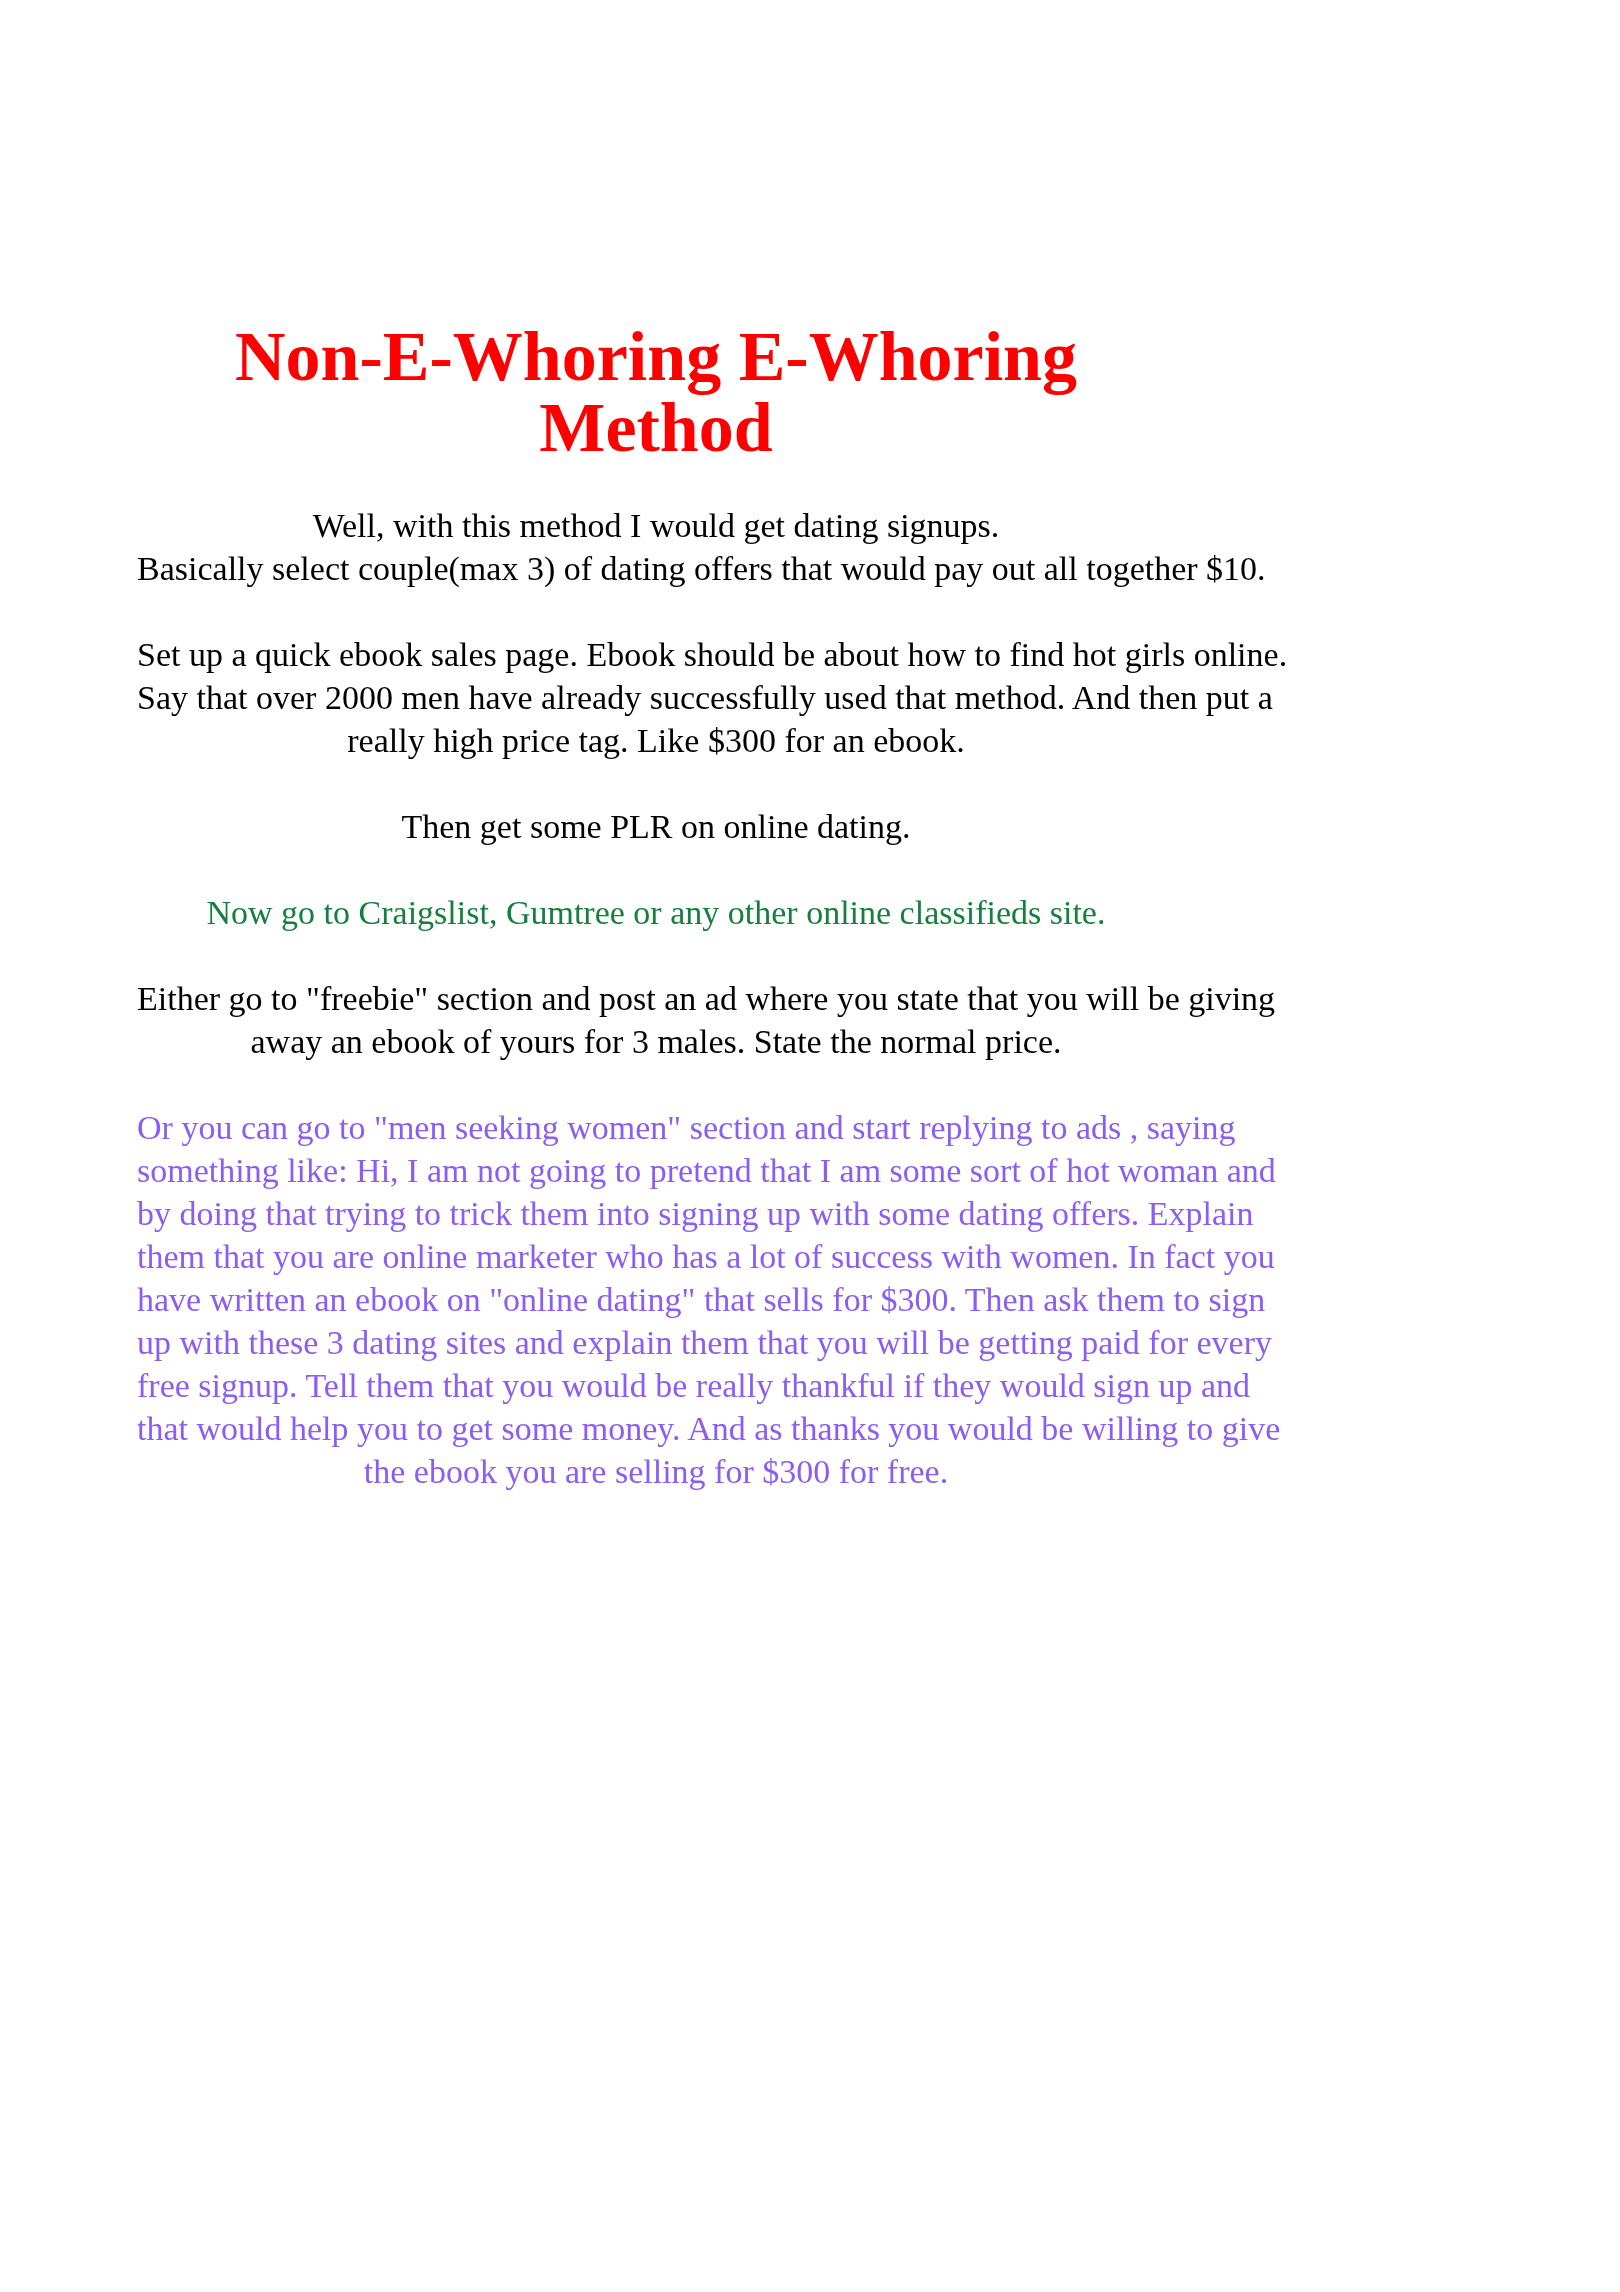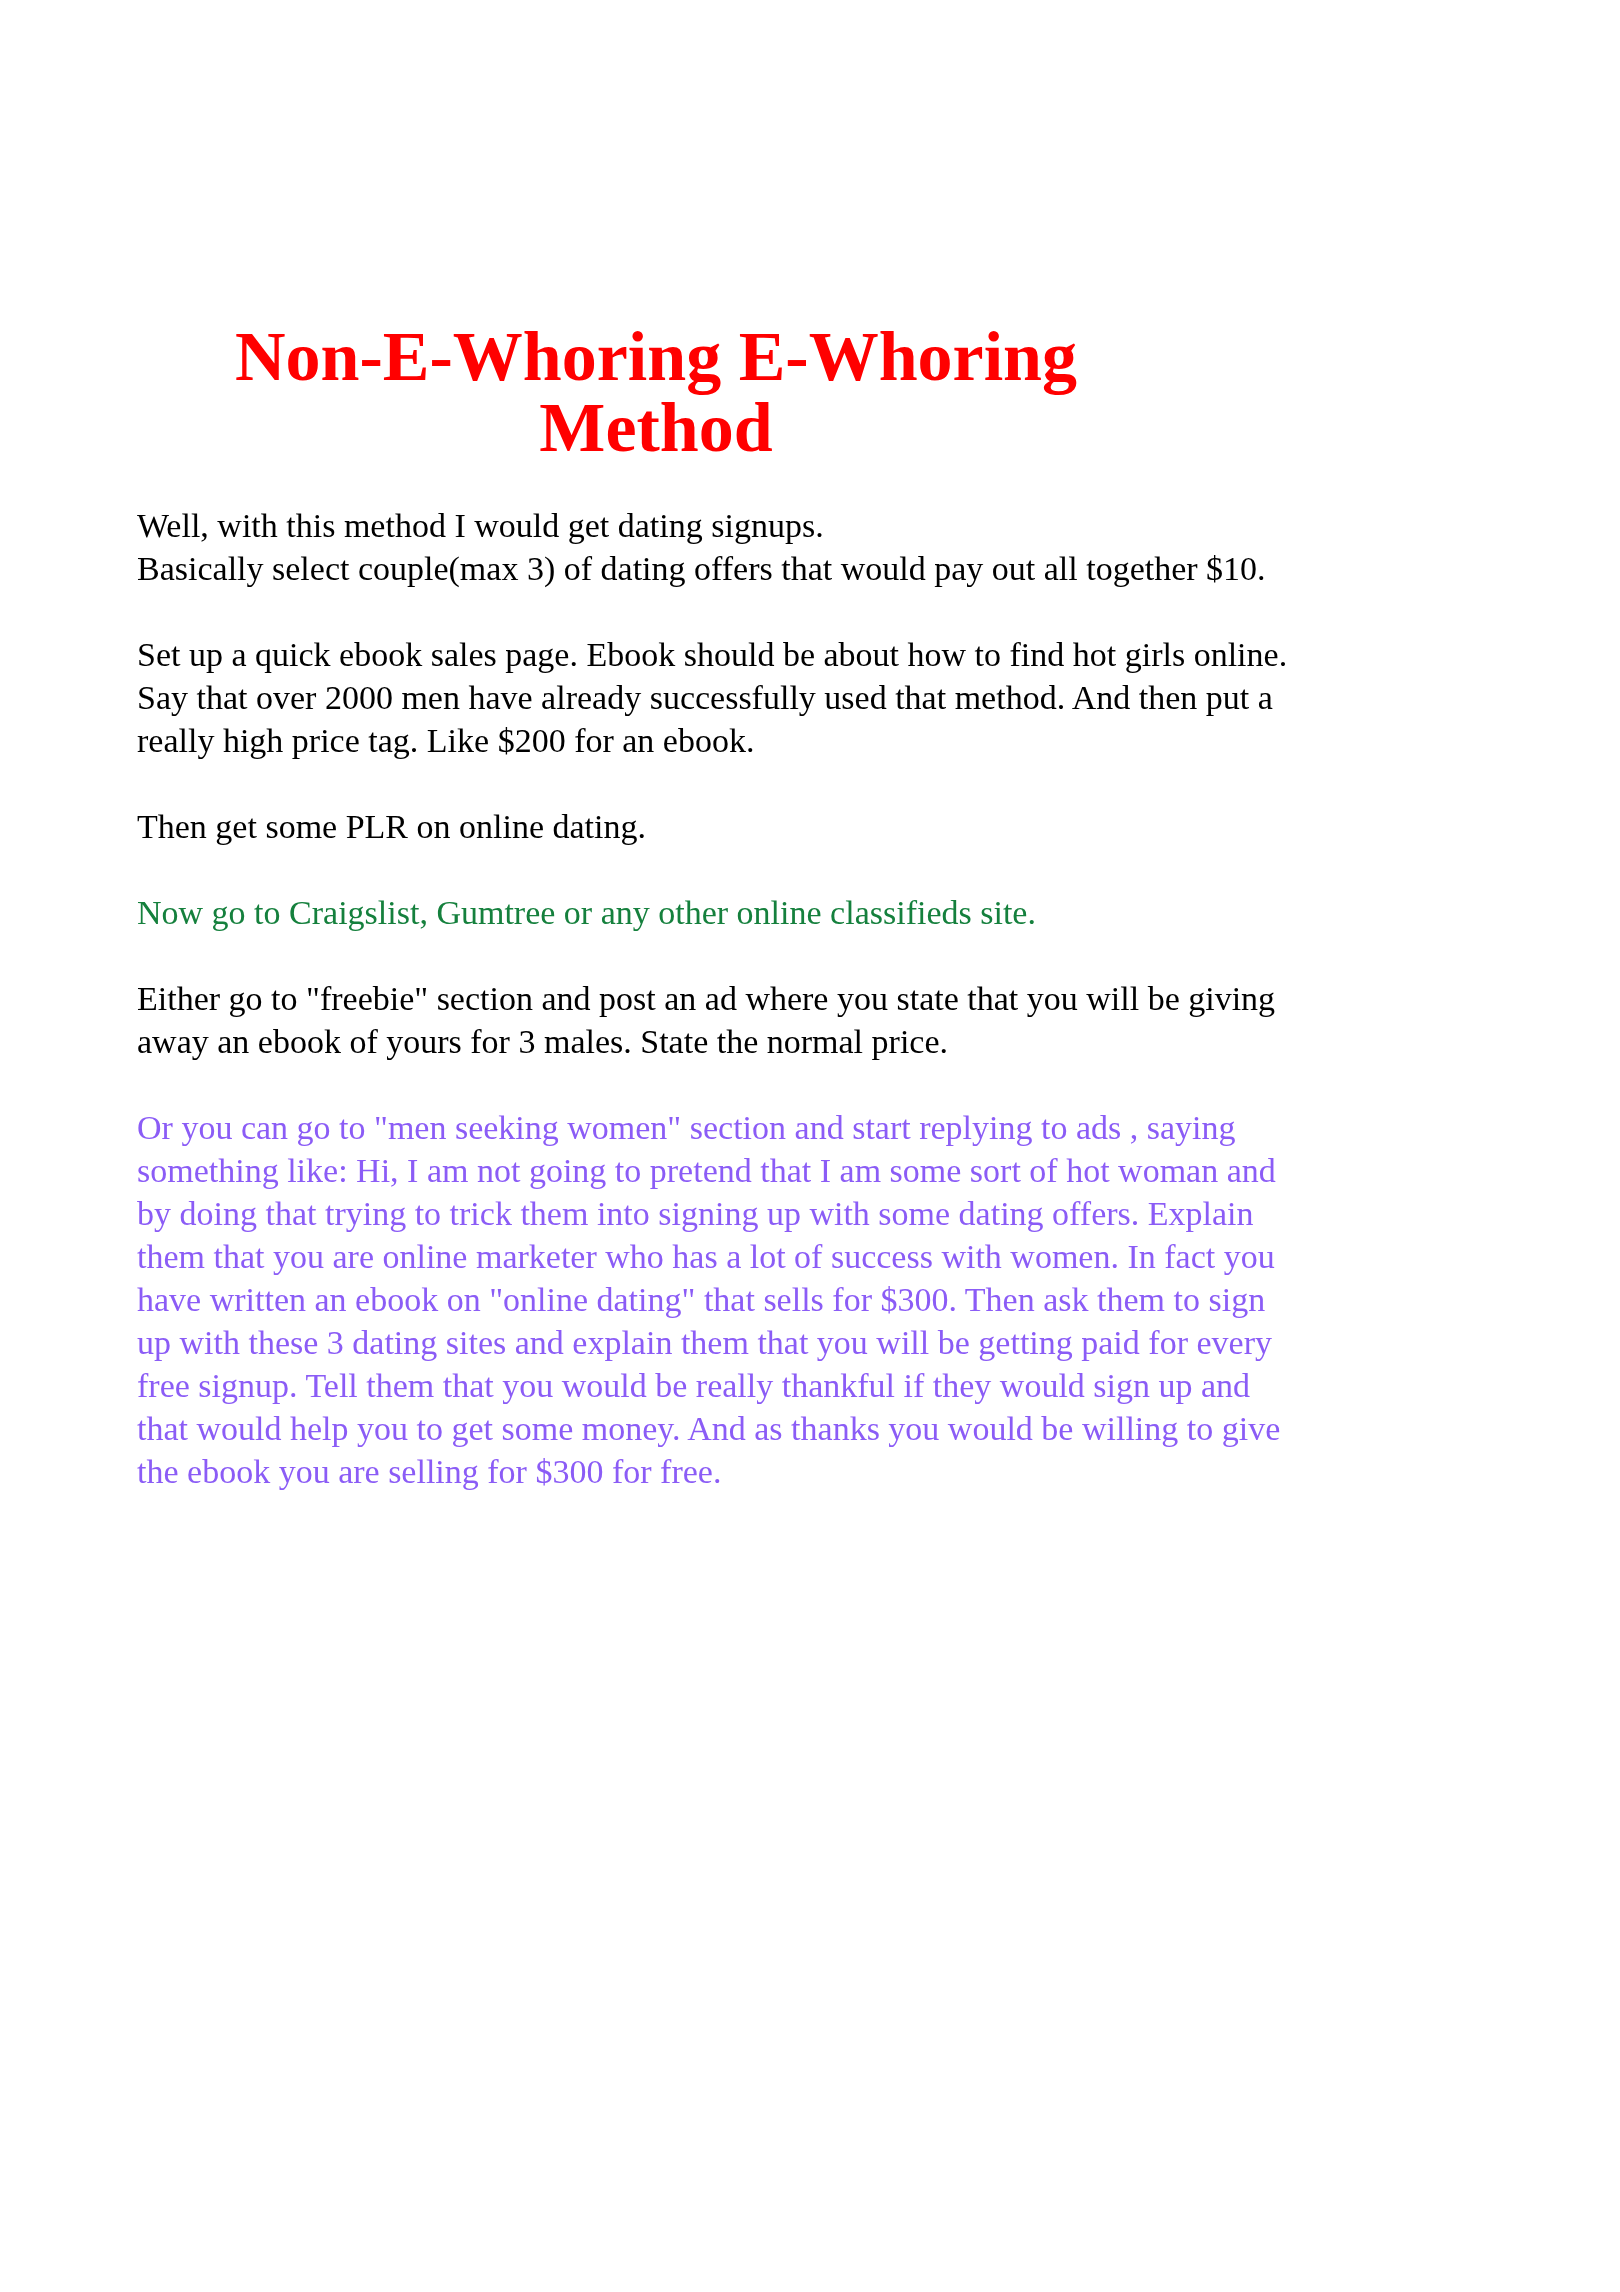--- a/index.html
+++ b/index.html
@@ -29,36 +29,36 @@
     font-weight: bold;
     letter-spacing: 0;
     
   }
   .para {
     margin: 0 0 43px 0;
     font-size: 34px;
     line-height: 43px;
     font-weight: normal;
     white-space: pre;           
-    text-align: left;
+    text-align: center;
   }
 </style>
 </head>
 <body>
 
 <div class="page" style="background: rgb(255, 255, 255);">
   <div class="content">
     <h1 class="title" style="color: rgb(255, 0, 0);">Non-E-Whoring E-Whoring Method</h1>
 
     <p class="para" style="color: rgb(0, 0, 0);">Well, with this method I would get dating signups.
 Basically select couple(max 3) of dating offers that would pay out all together $10.</p>
 
     <p class="para" style="color: rgb(0, 0, 0);">Set up a quick ebook sales page. Ebook should be about how to find hot girls online.
 Say that over 2000 men have already successfully used that method. And then put a
-really high price tag. Like $200 for an ebook.</p>
+really high price tag. Like $300 for an ebook.</p>
 
     <p class="para" style="color: #000000;">Then get some PLR on online dating.</p>
 
     <p class="para" style="color: #15803d;">Now go to Craigslist, Gumtree or any other online classifieds site.</p>
 
     <p class="para" style="color: rgb(0, 0, 0);">Either go to "freebie" section and post an ad where you state that you will be giving
 away an ebook of yours for 3 males. State the normal price.</p>
 
     <p class="para" style="color: #8b5cf6;">Or you can go to "men seeking women" section and start replying to ads , saying
 something like: Hi, I am not going to pretend that I am some sort of hot woman and

